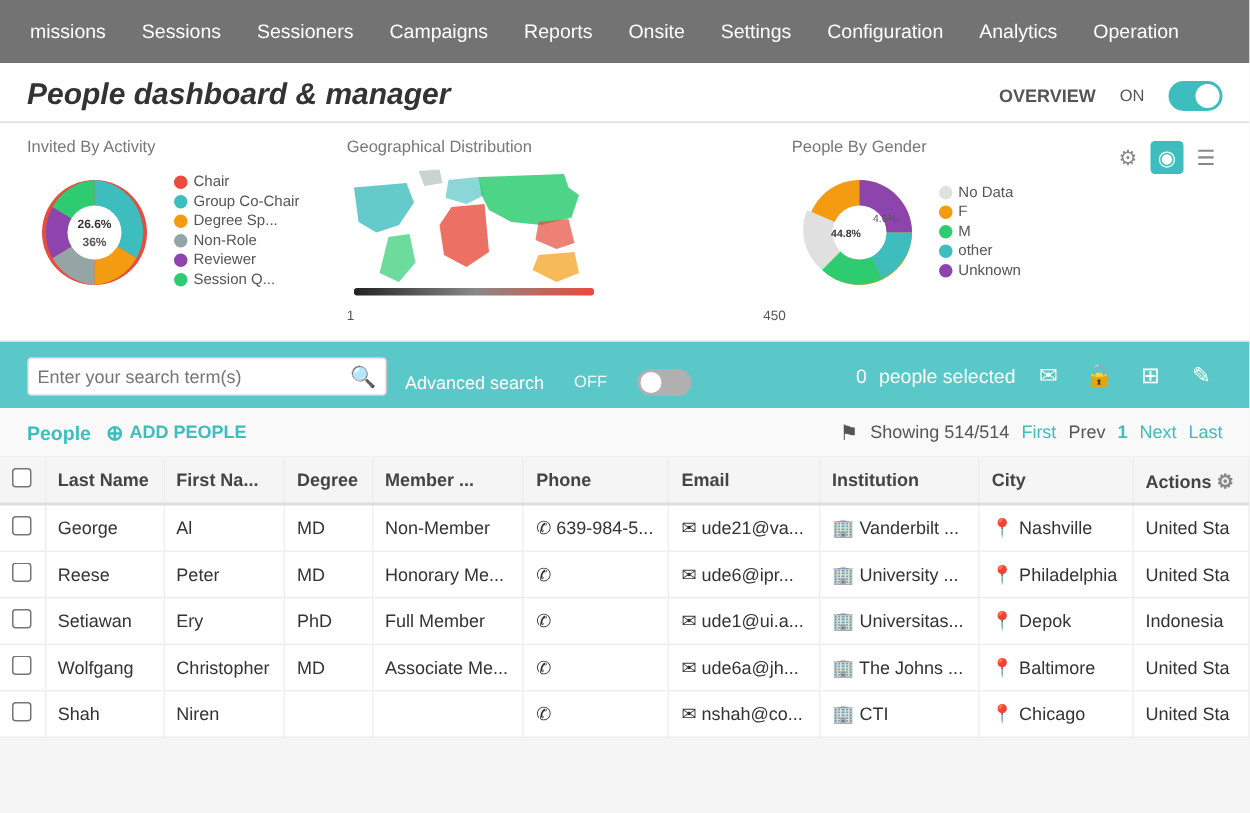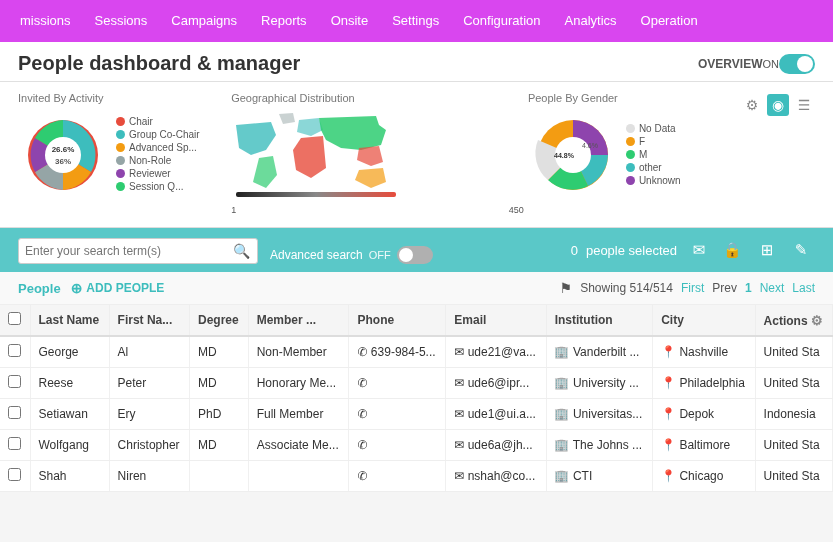--- a/index.html
+++ b/index.html
@@ -1,20 +1,20 @@
 <!DOCTYPE html>
 <html><head>
   <meta charset="utf-8">
   <style>
     * { box-sizing: border-box; margin: 0; padding: 0; }
     body { font-family: Arial, sans-serif; font-size: 12px; background: #f5f5f5; overflow-x: hidden; }
 
     
     .top-nav {
-      background: #d946ef;
+      background: #737373;
       display: flex;
       align-items: center;
       height: 42px;
       padding: 0 8px;
     }
     .top-nav a {
       color: #fff;
       text-decoration: none;
       padding: 0 12px;
       font-size: 13px;
@@ -28,25 +28,26 @@
       padding: 10px 18px 6px 18px;
       display: flex;
       align-items: center;
       justify-content: space-between;
       border-bottom: 1px solid #e0e0e0;
     }
     .page-title {
       font-size: 20px;
       font-weight: 600;
       color: #333;
+      font-style: italic;
     }
     .overview-toggle {
       display: flex;
       align-items: center;
-      gap: 0;
+      gap: 16px;
       font-size: 12px;
       color: #555;
     }
     .overview-label { font-weight: bold; font-size: 12px; color: #555; }
     .toggle-on { font-size: 11px; color: #555; }
     .toggle-switch {
       width: 36px; height: 20px;
       background: #3dbdbd;
       border-radius: 10px;
       position: relative;
@@ -137,21 +138,21 @@
       border: none;
       outline: none;
       font-size: 12px;
       flex: 1;
       color: #999;
     }
     .search-icon { color: #3dbdbd; font-size: 14px; cursor: pointer; }
     .advanced-search {
       display: flex;
       align-items: center;
-      gap: 6px;
+      gap: 20px;
       color: #fff;
       font-size: 12px;
     }
     .adv-toggle {
       width: 36px; height: 18px;
       background: #b0b0b0;
       border-radius: 9px;
       position: relative;
     }
     .adv-toggle::after {
@@ -250,20 +251,21 @@
     td:first-child { text-align: center; }
     .gear-icon { font-size: 13px; color: #888; }
     .checkbox { cursor: pointer; }
   </style>
 </head>
 <body>
 
 <nav class="top-nav">
   <a>missions</a>
   <a>Sessions</a>
+  <a>Sessioners</a>
   <a>Campaigns</a>
   <a>Reports</a>
   <a>Onsite</a>
   <a>Settings</a>
   <a>Configuration</a>
   <a>Analytics</a>
   <a>Operation</a>
 </nav>
 
 <div class="page-header">
@@ -296,21 +298,21 @@
         <li>
             <span class="legend-dot" style="background:#e74c3c"></span>
             <span>Chair</span>
           </li>
         <li>
             <span class="legend-dot" style="background:#3dbdbd"></span>
             <span>Group Co-Chair</span>
           </li>
         <li>
             <span class="legend-dot" style="background:#f39c12"></span>
-            <span>Advanced Sp...</span>
+            <span>Degree Sp...</span>
           </li>
         <li>
             <span class="legend-dot" style="background:#95a5a6"></span>
             <span>Non-Role</span>
           </li>
         <li>
             <span class="legend-dot" style="background:#8e44ad"></span>
             <span>Reviewer</span>
           </li>
         <li>

